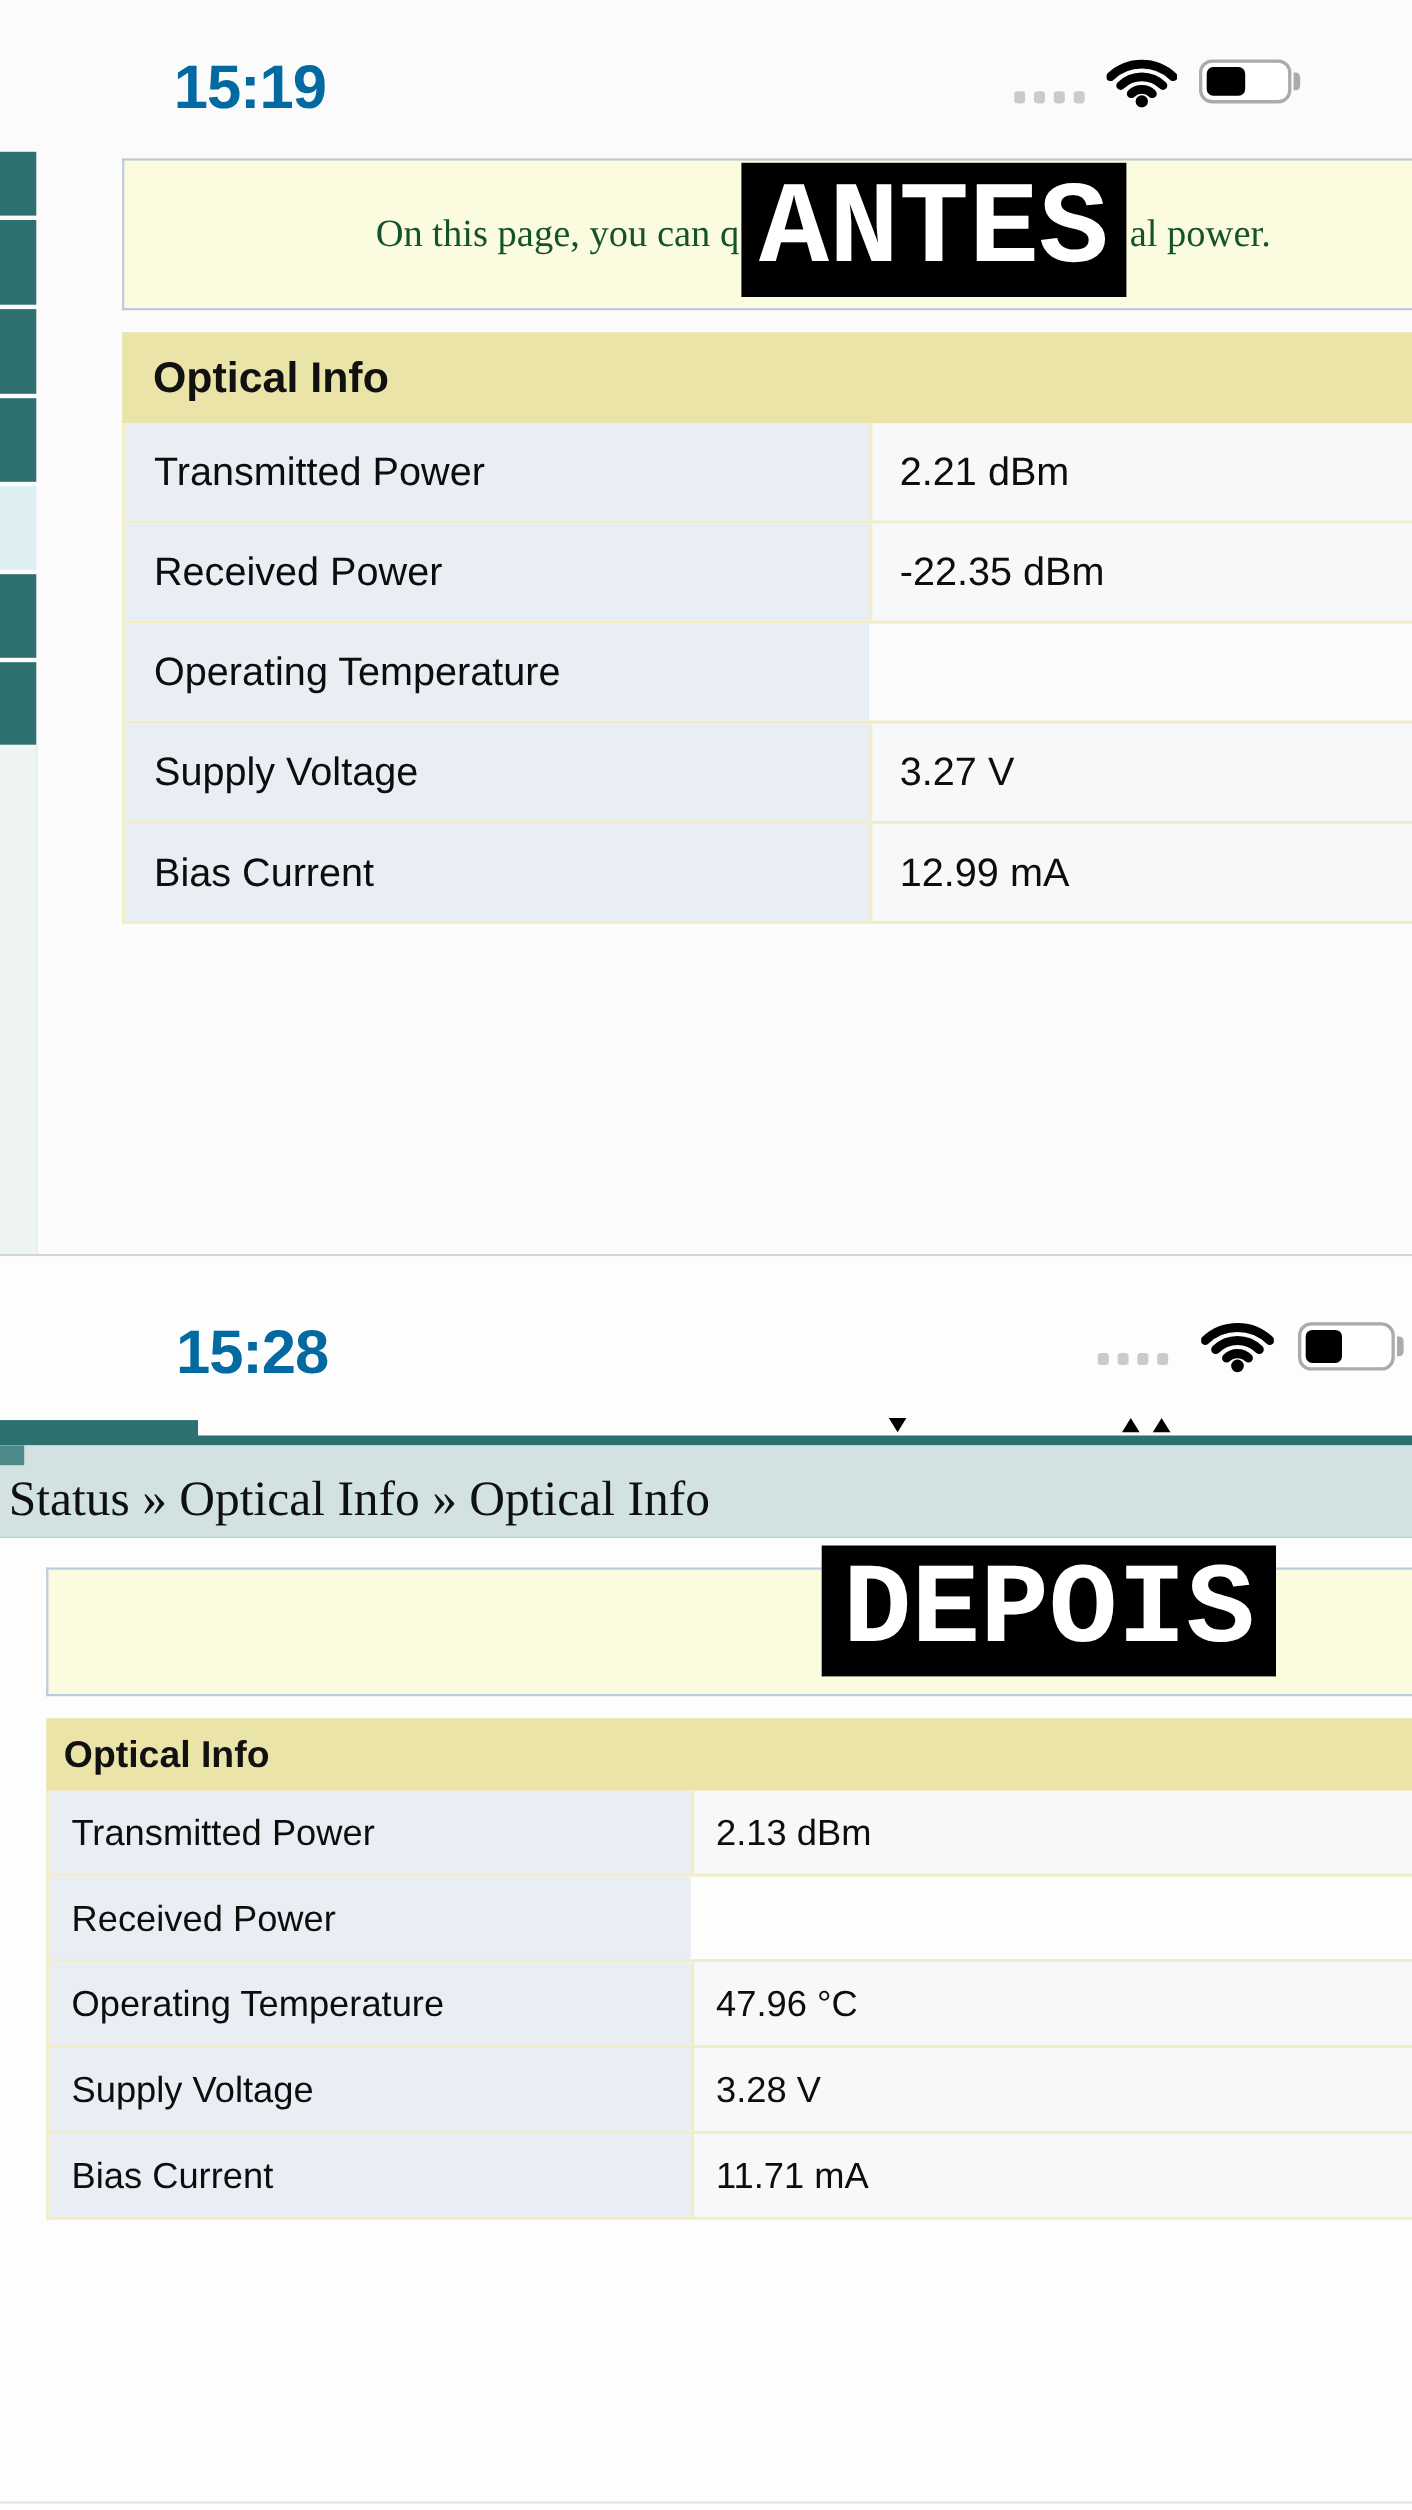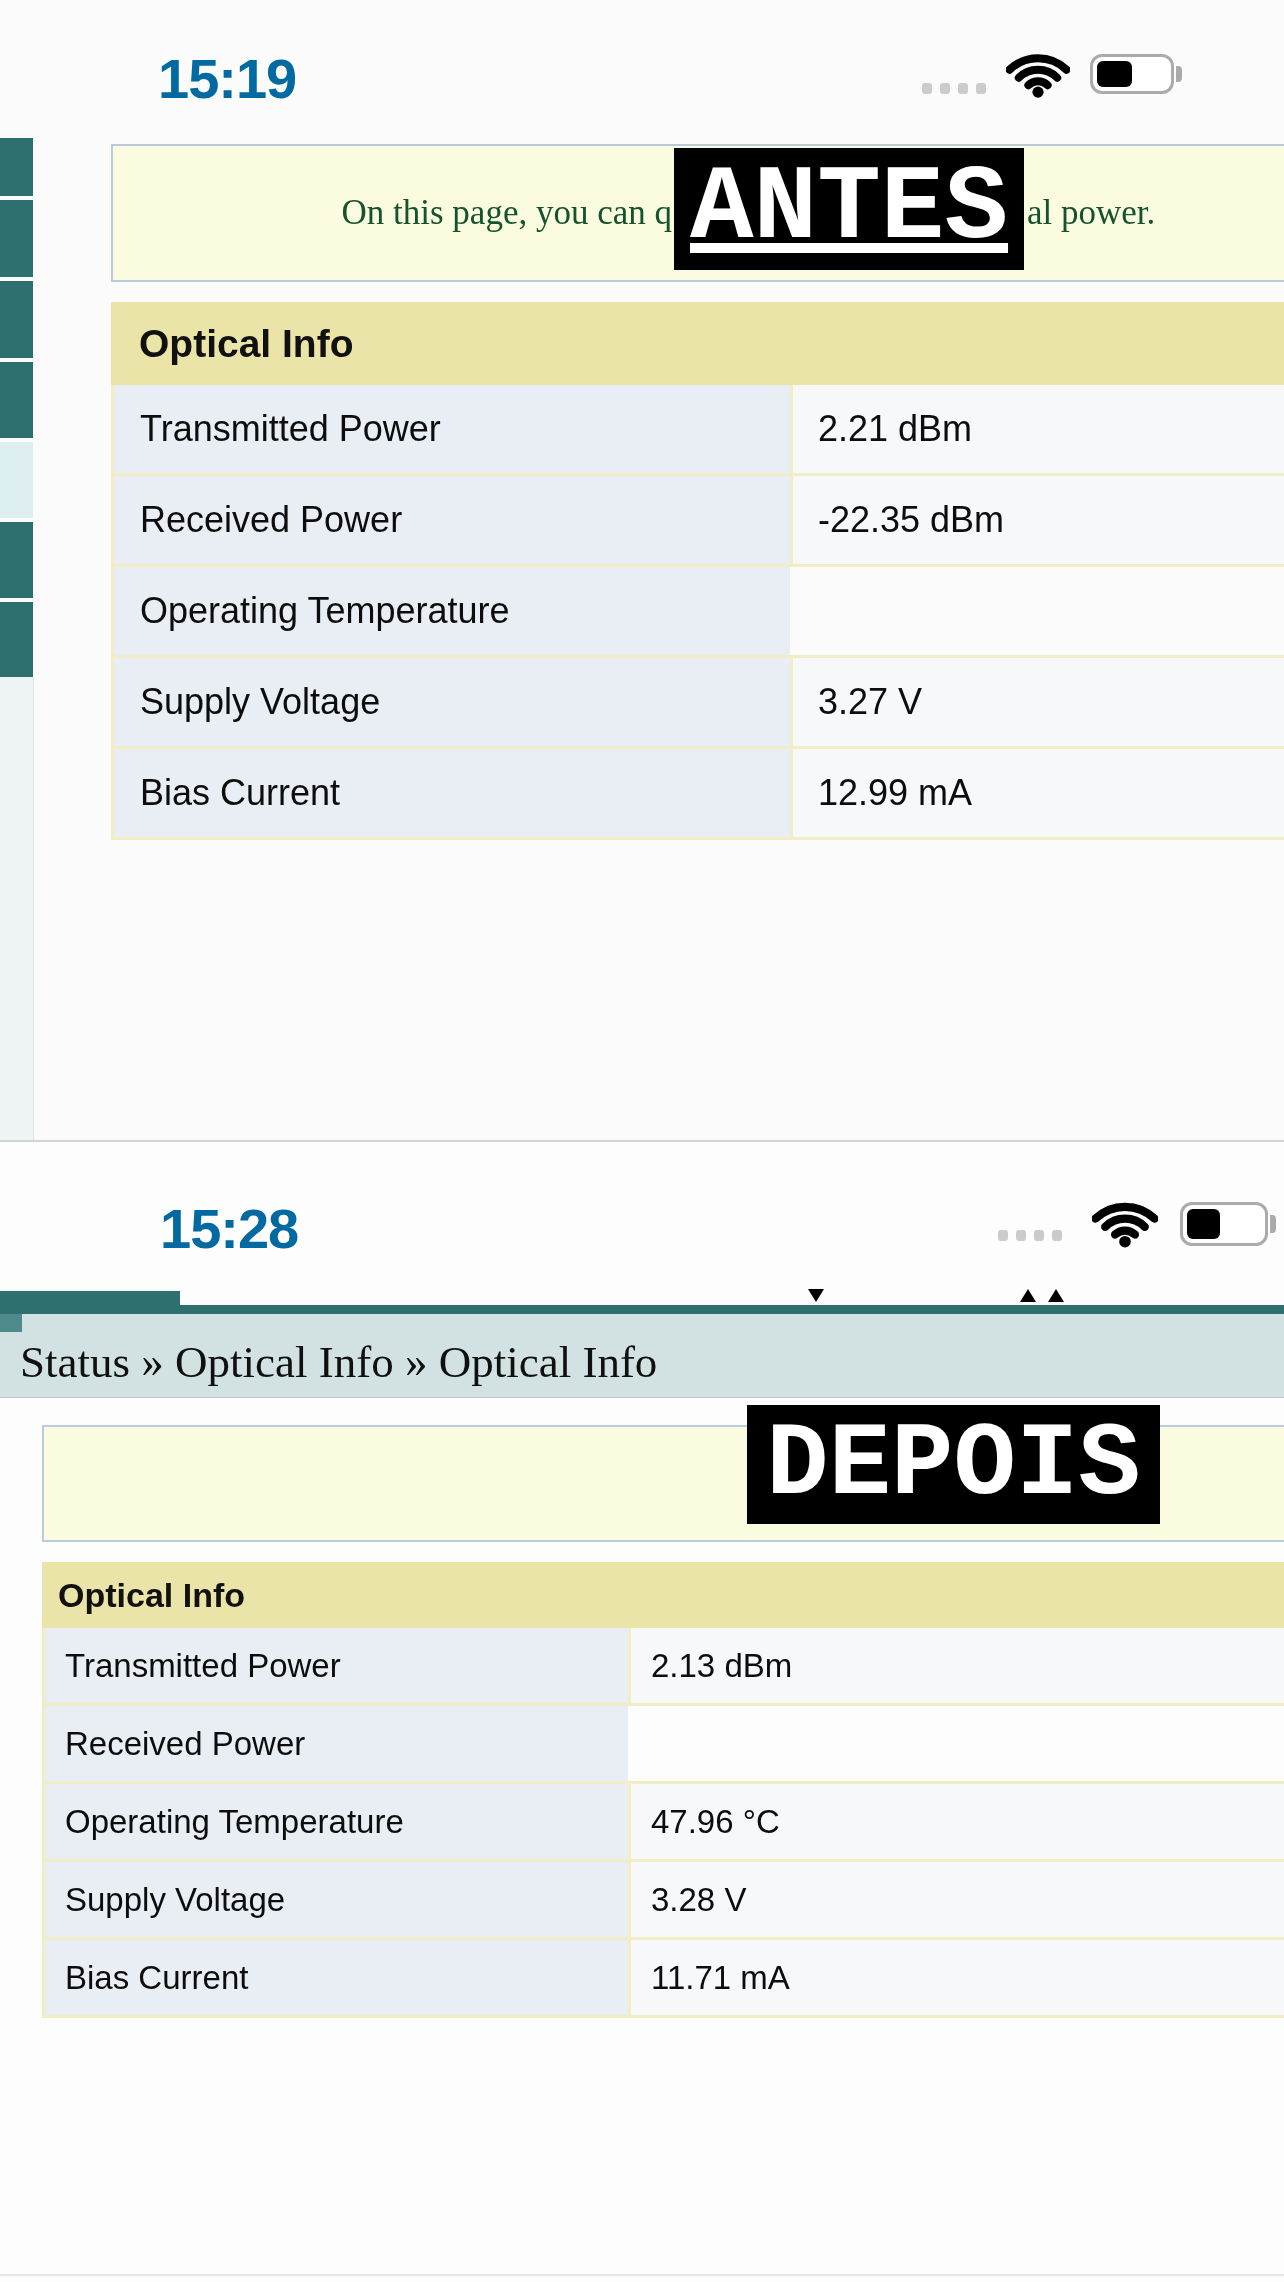--- a/index.html
+++ b/index.html
@@ -50,21 +50,21 @@
 
   .shot-divider{position:absolute;left:0;top:1140px;width:1284px;height:2px;background:#d4d4d4;}
 
   
   .shot2{position:absolute;left:0;top:1142px;width:1284px;height:1140px;background:#fdfdfd;}
   .teal-bar{position:absolute;left:0;top:163px;width:1284px;height:9px;background:var(--teal);}
   .teal-block-top{position:absolute;left:0;top:149px;width:180px;height:16px;background:var(--teal);}
   .teal-chip{position:absolute;left:0;top:172px;width:22px;height:18px;background:#4f8a8b;}
   .crumb-bar{position:absolute;left:0;top:172px;width:1284px;height:84px;background:var(--crumb-bg);
              display:flex;align-items:center;border-bottom:1px solid #b7cdcd;box-sizing:border-box;}
-  .crumb-bar span{font-family:"Liberation Serif","DejaVu Serif",serif;font-size:45px;color:#101010;padding-left:20px;white-space:nowrap;margin-top:13px;}
+  .crumb-bar span{font-family:"Liberation Serif","DejaVu Serif",serif;font-size:45px;color:#101010;padding-left:8px;white-space:nowrap;margin-top:13px;}
   .frag{position:absolute;background:#000;}
   .frag-v{width:0;height:0;background:none;border-left:8px solid transparent;border-right:8px solid transparent;border-top:13px solid #000;}
   .frag-foot{width:0;height:0;background:none;border-left:8px solid transparent;border-right:8px solid transparent;border-bottom:13px solid #000;}
   .bottom-line{position:absolute;left:0;top:2274px;width:1284px;height:2px;background:#e7e7e7;}
 </style>
 </head>
 <body>
 
 <div id="screen">
 
@@ -97,21 +97,21 @@
     <div class="menu-block" style="top:138px;height:58px;"></div>
     <div class="menu-block" style="top:200px;height:77px;"></div>
     <div class="menu-block" style="top:281px;height:77px;"></div>
     <div class="menu-block" style="top:362px;height:76px;"></div>
     <div class="menu-block pale" style="top:442px;height:76px;"></div>
     <div class="menu-block" style="top:522px;height:76px;"></div>
     <div class="menu-block" style="top:602px;height:75px;"></div>
 
     <div class="banner" style="left:111px;top:144px;width:1173px;height:138px;">
       <span class="btext" style="left:0;width:559px;text-align:right;font-size:35px;">On this page, you can q</span>
-      <div class="overlay-label" style="left:561px;top:2px;width:350px;height:122px;font-size:106px;text-decoration:underline;">ANTES</div>
+      <div class="overlay-label" style="left:561px;top:2px;width:350px;height:122px;font-size:106px;">ANTES</div>
       <span class="btext" style="left:914px;font-size:35px;">al power.</span>
     </div>
 
     <div class="otable t1" style="left:111px;top:302px;width:1173px;">
       <div class="thead">Optical Info</div>
       <div class="tbody">
           <div class="trow">
             <div class="tlabel">Transmitted Power</div>
             <div class="tvalue">2.21 dBm</div>
           </div>

